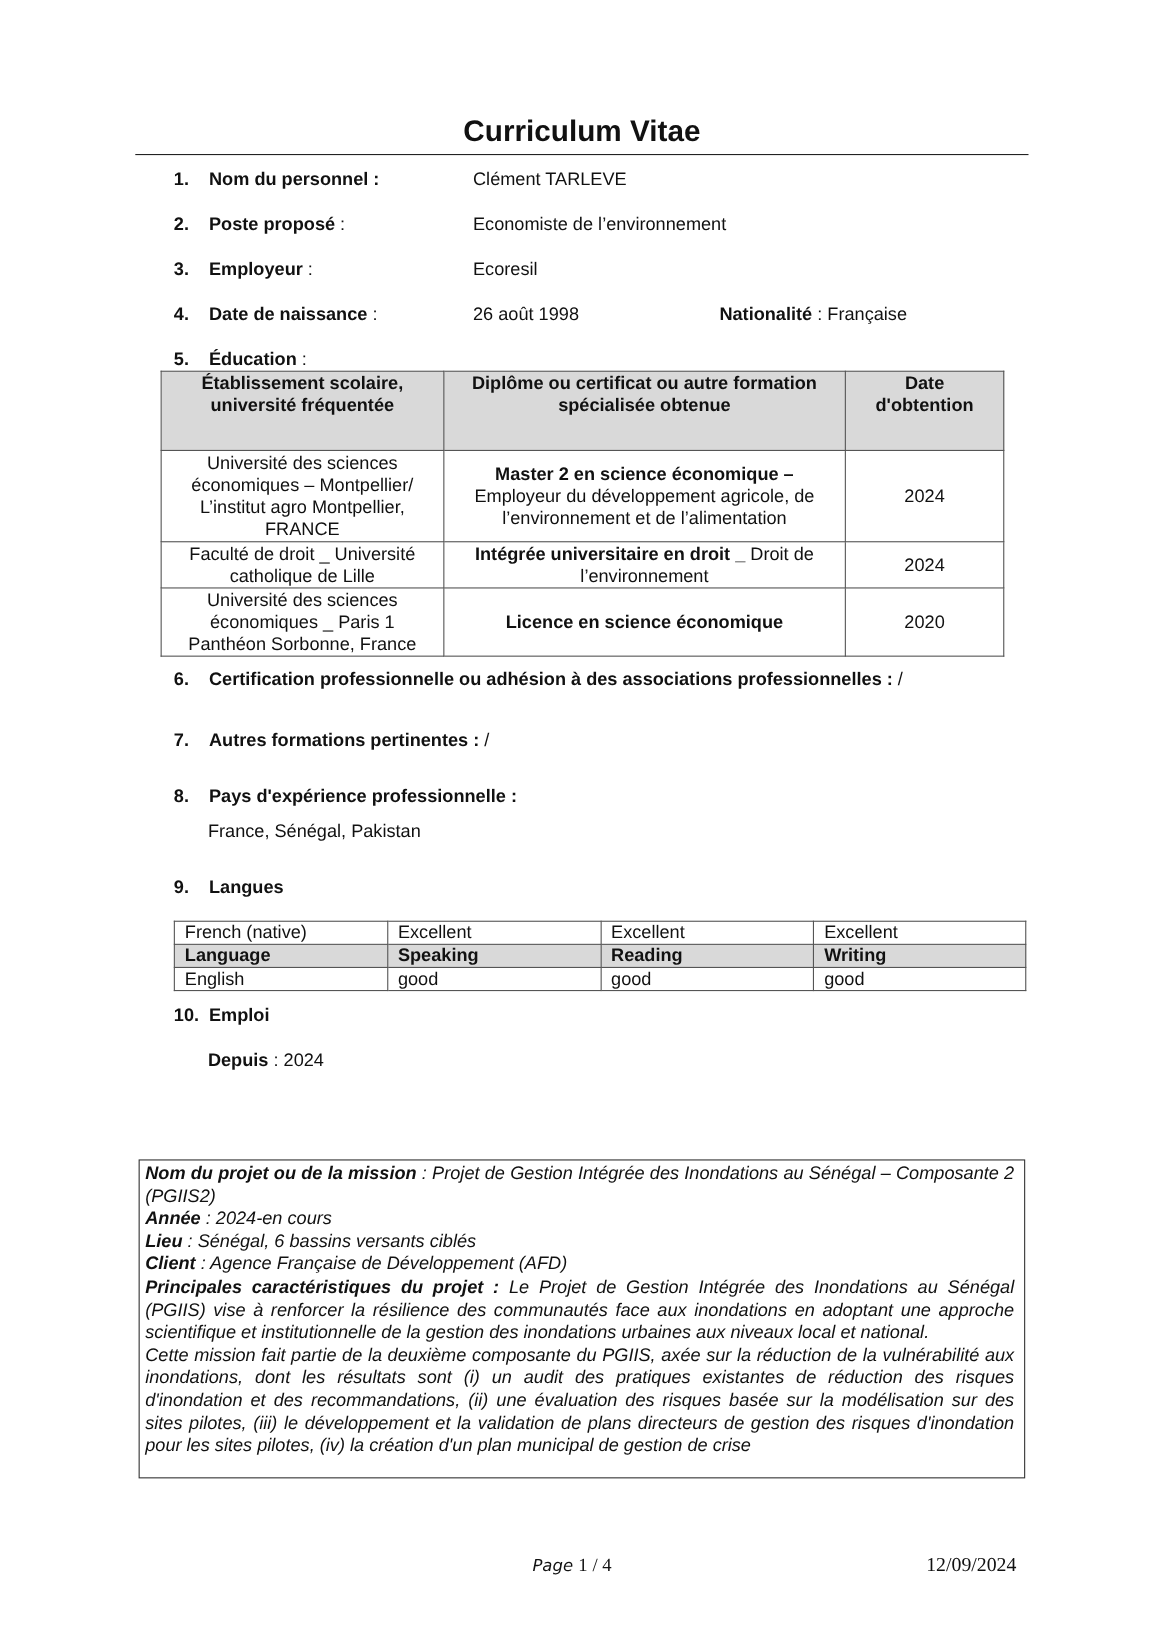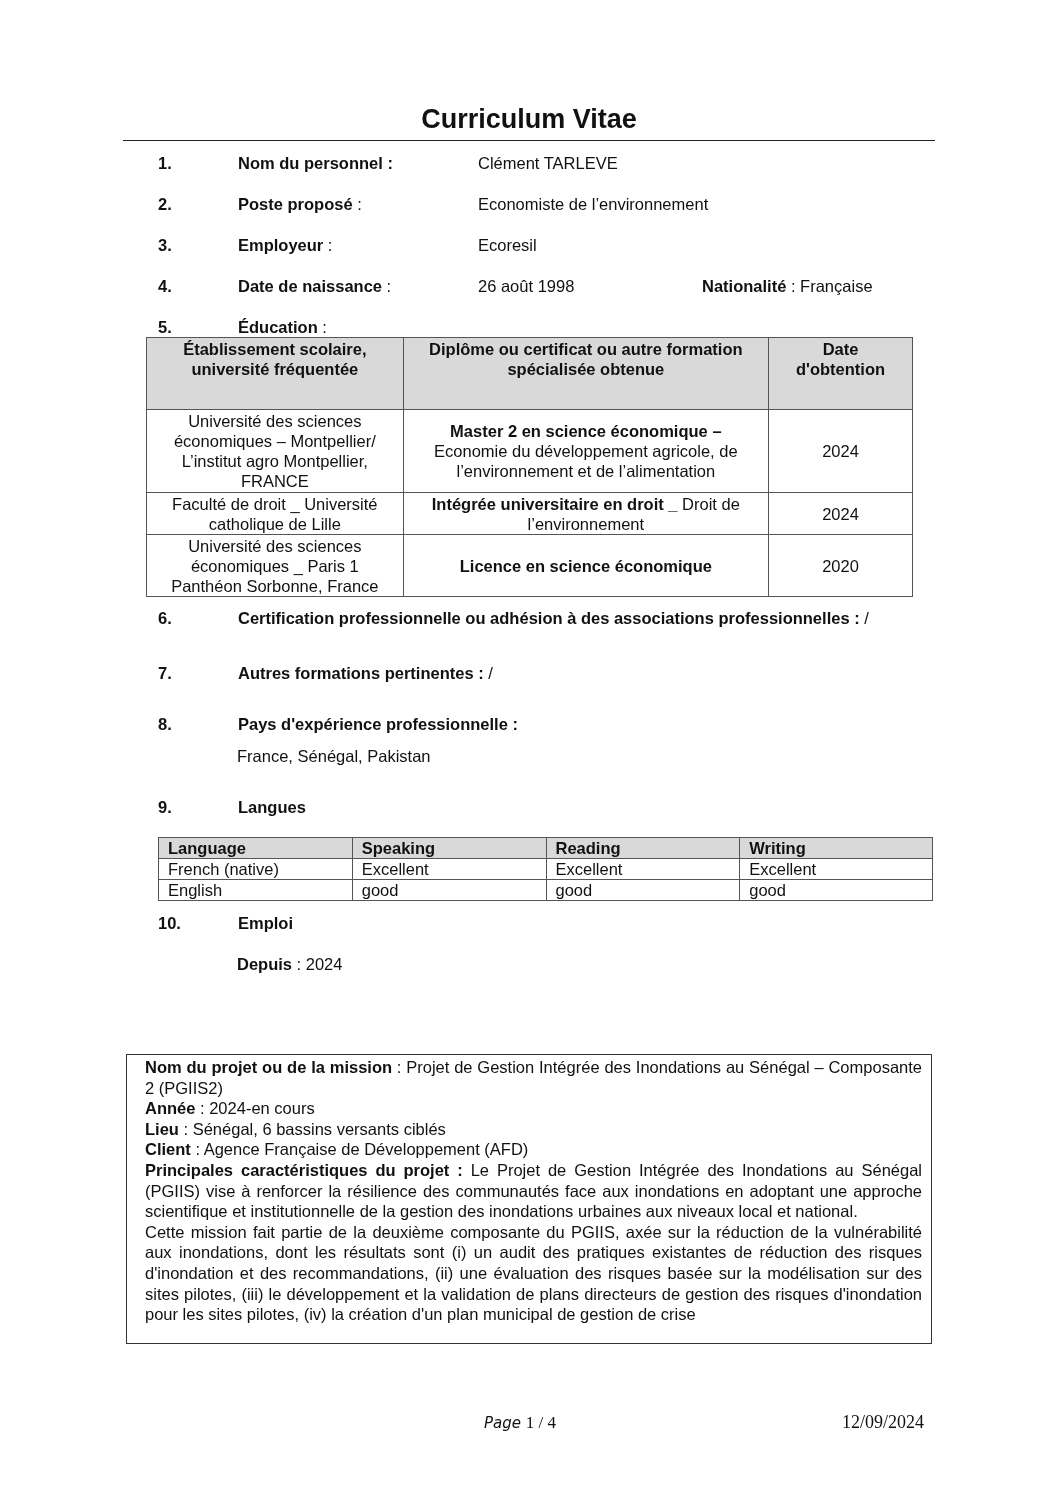--- a/index.html
+++ b/index.html
@@ -1,29 +1,29 @@
 <!DOCTYPE html>
 <html><head>
 <meta charset="utf-8">
 <style>
   html, body { margin: 0; padding: 0; background: #ffffff; }
   body { width: 1058px; height: 1497px; position: relative; font-family: "Liberation Sans", sans-serif; color: #111; font-size: 16.5px; }
   .page { position: absolute; left: 0; top: 0; width: 1028px; height: 1497px; }
   .title { position: absolute; left: 123px; width: 812px; top: 104px; text-align: center; font-size: 27px; font-weight: bold; }
   .title-rule { position: absolute; left: 123px; width: 812px; top: 140px; height: 0; border-top: 1.5px solid #222; }
-  .abs { position: absolute; white-space: nowrap; margin-left: 48px; }
+  .abs { position: absolute; white-space: nowrap; }
   .num { position: absolute; font-weight: bold; }
   b { font-weight: bold; }
   table.edu { position: absolute; left: 146px; top: 337px; width: 767px; border-collapse: collapse; font-size: 16.5px; }
   table.edu td, table.edu th { border: 1.5px solid #555; text-align: center; vertical-align: middle; padding: 0 21px; line-height: 20px; }
   table.edu th { background: #d9d9d9; font-weight: bold; vertical-align: top; padding-top: 1px; height: 70px; }
   table.lang { position: absolute; left: 158px; top: 837px; width: 775px; border-collapse: collapse; font-size: 16.5px; }
   table.lang td, table.lang th { border: 1.5px solid #555; text-align: left; padding: 0 9px; height: 20px; line-height: 20px; }
   table.lang th { background: #d9d9d9; font-weight: bold; }
-  .project-box { position: absolute; left: 126px; top: 1054px; width: 806px; height: 290px; border: 1.5px solid #333; padding: 2px 9px 0 18px; box-sizing: border-box; line-height: 20.6px; font-size: 16.5px; text-align: justify; overflow: hidden; }
+  .project-box { position: absolute; left: 126px; top: 1054px; width: 806px; height: 290px; border: 1.5px solid #333; padding: 2px 9px 0 5px; box-sizing: border-box; line-height: 20.6px; font-size: 16.5px; text-align: justify; overflow: hidden; font-style: italic; }
   .project-box p { margin: 0; }
   .justify { text-align: justify; }
   .footer-page { position: absolute; left: 484px; top: 1413px; font-family: "DejaVu Sans", sans-serif; font-size: 15px; }
   .footer-page i { font-style: italic; }
   .footer-page span.n { font-family: "Liberation Serif", serif; font-size: 17px; text-align: center; }
   .footer-date { position: absolute; left: 842px; top: 1412px; font-family: "Liberation Serif", serif; font-size: 18px; }
 </style>
 </head>
 <body>
 
@@ -59,21 +59,21 @@
         <col style="width:144px">
       </colgroup>
     <tbody>
         <tr>
       <th><span>Établissement scolaire,</span><br><span>université fréquentée</span></th>
       <th><span>Diplôme ou certificat ou autre formation</span><br><span>spécialisée obtenue</span></th>
       <th><span>Date</span><br><span>d'obtention</span></th>
     </tr>
     <tr style="height:83px;">
       <td><span>Université des sciences</span><br><span>économiques – Montpellier/</span><br><span>L’institut agro Montpellier,</span><br><span>FRANCE</span></td>
-      <td><b>Master 2 en science économique –</b><br><span>Economie du développement agricole, de</span><br><span>l’environnement et de l’alimentation</span></td>
+      <td><b>Master 2 en science économique –</b><br><span>Employeur du développement agricole, de</span><br><span>l’environnement et de l’alimentation</span></td>
       <td>2024</td>
     </tr>
     <tr style="height:42px;">
       <td><span>Faculté de droit _ Université</span><br><span>catholique de Lille</span></td>
       <td><b>Intégrée universitaire en droit _</b><span> Droit de</span><br><span>l’environnement</span></td>
       <td>2024</td>
     </tr>
     <tr style="height:62px;">
       <td><span>Université des sciences</span><br><span>économiques _ Paris 1</span><br><span>Panthéon Sorbonne, France</span></td>
       <td><b>Licence en science économique</b></td>
@@ -97,30 +97,30 @@
 
   <table class="lang">
     <colgroup>
         <col style="width:194px">
         <col style="width:194px">
         <col style="width:194px">
         <col style="width:193px">
       </colgroup>
     <tbody>
         <tr>
+      <td>French (native)</td>
+      <td>Excellent</td>
+      <td>Excellent</td>
+      <td>Excellent</td>
+    </tr>
+    <tr>
       <th>Language</th>
       <th>Speaking</th>
       <th>Reading</th>
       <th>Writing</th>
-    </tr>
-    <tr>
-      <td>French (native)</td>
-      <td>Excellent</td>
-      <td>Excellent</td>
-      <td>Excellent</td>
     </tr>
     <tr>
       <td>English</td>
       <td>good</td>
       <td>good</td>
       <td>good</td>
     </tr>
   </tbody>
     </table>
 

